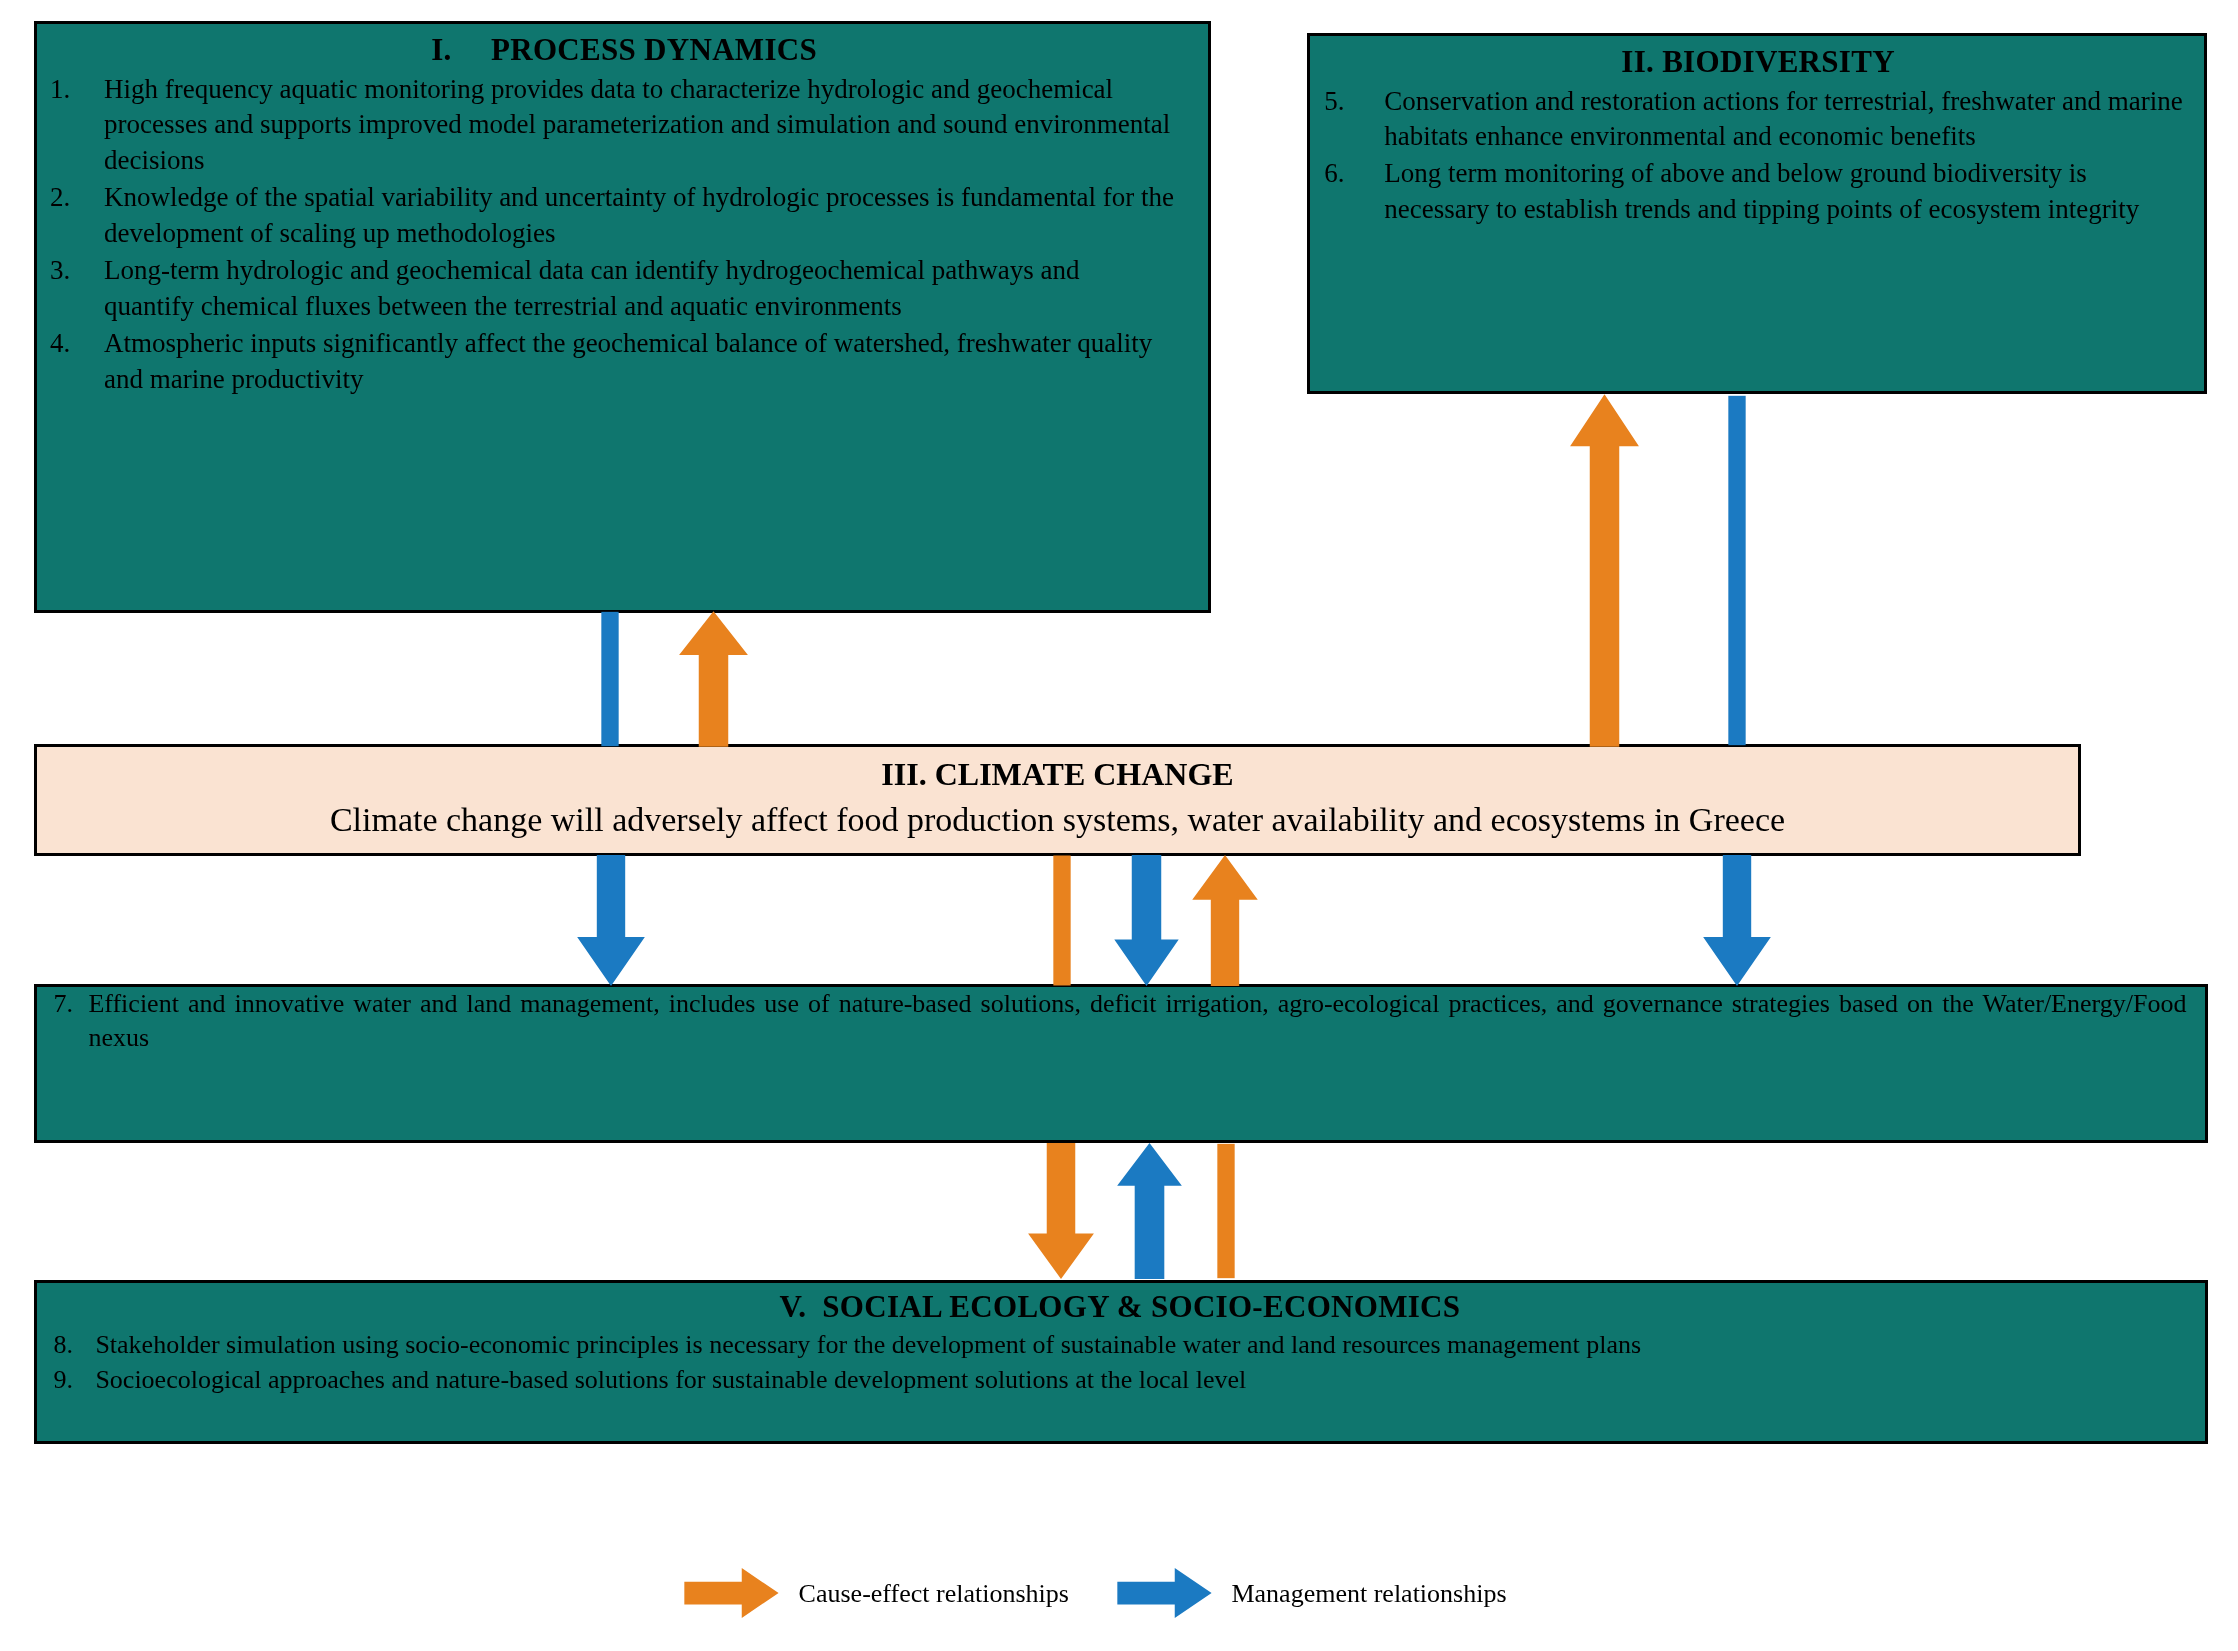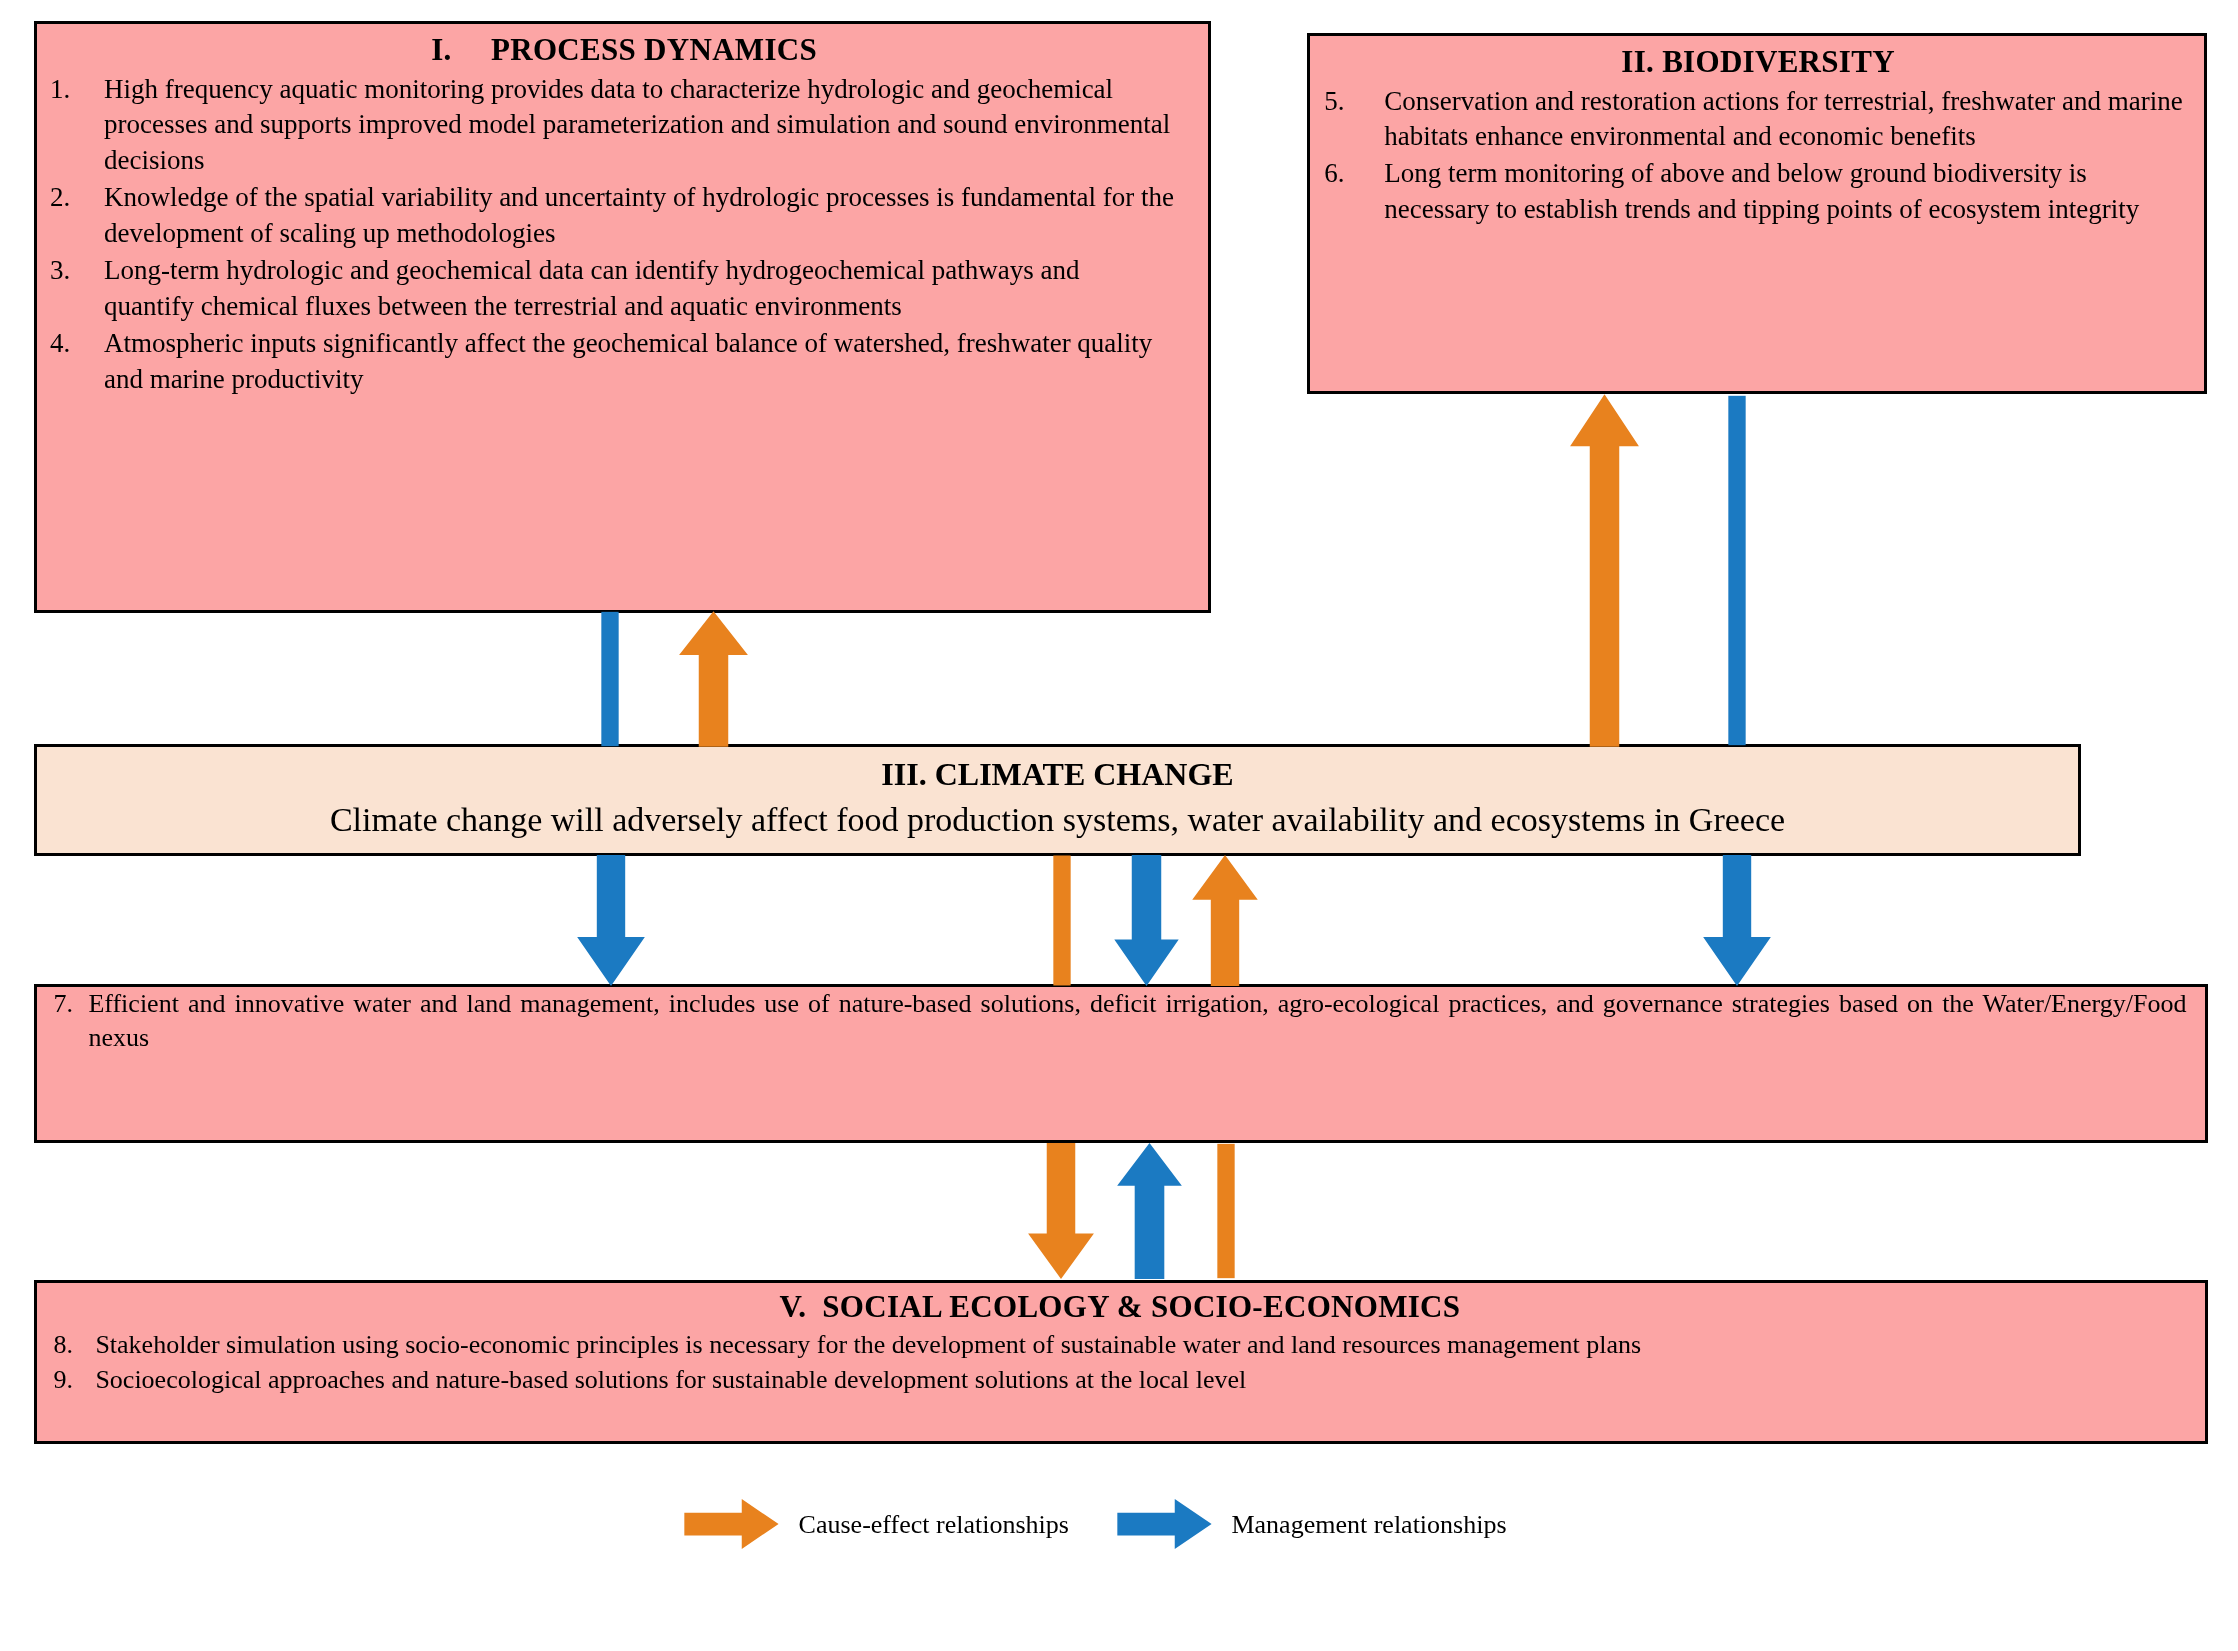--- a/index.html
+++ b/index.html
@@ -18,21 +18,21 @@
     height: 1651px;
     background: #ffffff;
     overflow: hidden;
   }
 
   
   .box {
     position: absolute;
     box-sizing: border-box;
     border: 3.8px solid #000000;
-    background: #fca5a5;
+    background: #0f766e;
   }
   .box-title {
     text-align: center;
     font-weight: bold;
     font-size: 31px;
     line-height: 1.18;
     letter-spacing: 0.3px;
     margin: 7.7px 0 3.3px 0;
     white-space: pre;
   }
@@ -118,21 +118,21 @@
   
   .arrow {
     position: absolute;
   }
   .arrow svg { display: block; }
 
   
   #legend {
     position: absolute;
     left: 684px;
-    top: 1492px;
+    top: 1561px;
     width: 1094px;
     height: 66px;
     display: flex;
     align-items: center;
   }
   .legend-item {
     display: flex;
     align-items: center;
   }
   .legend-item + .legend-item { margin-left: 48px; }

